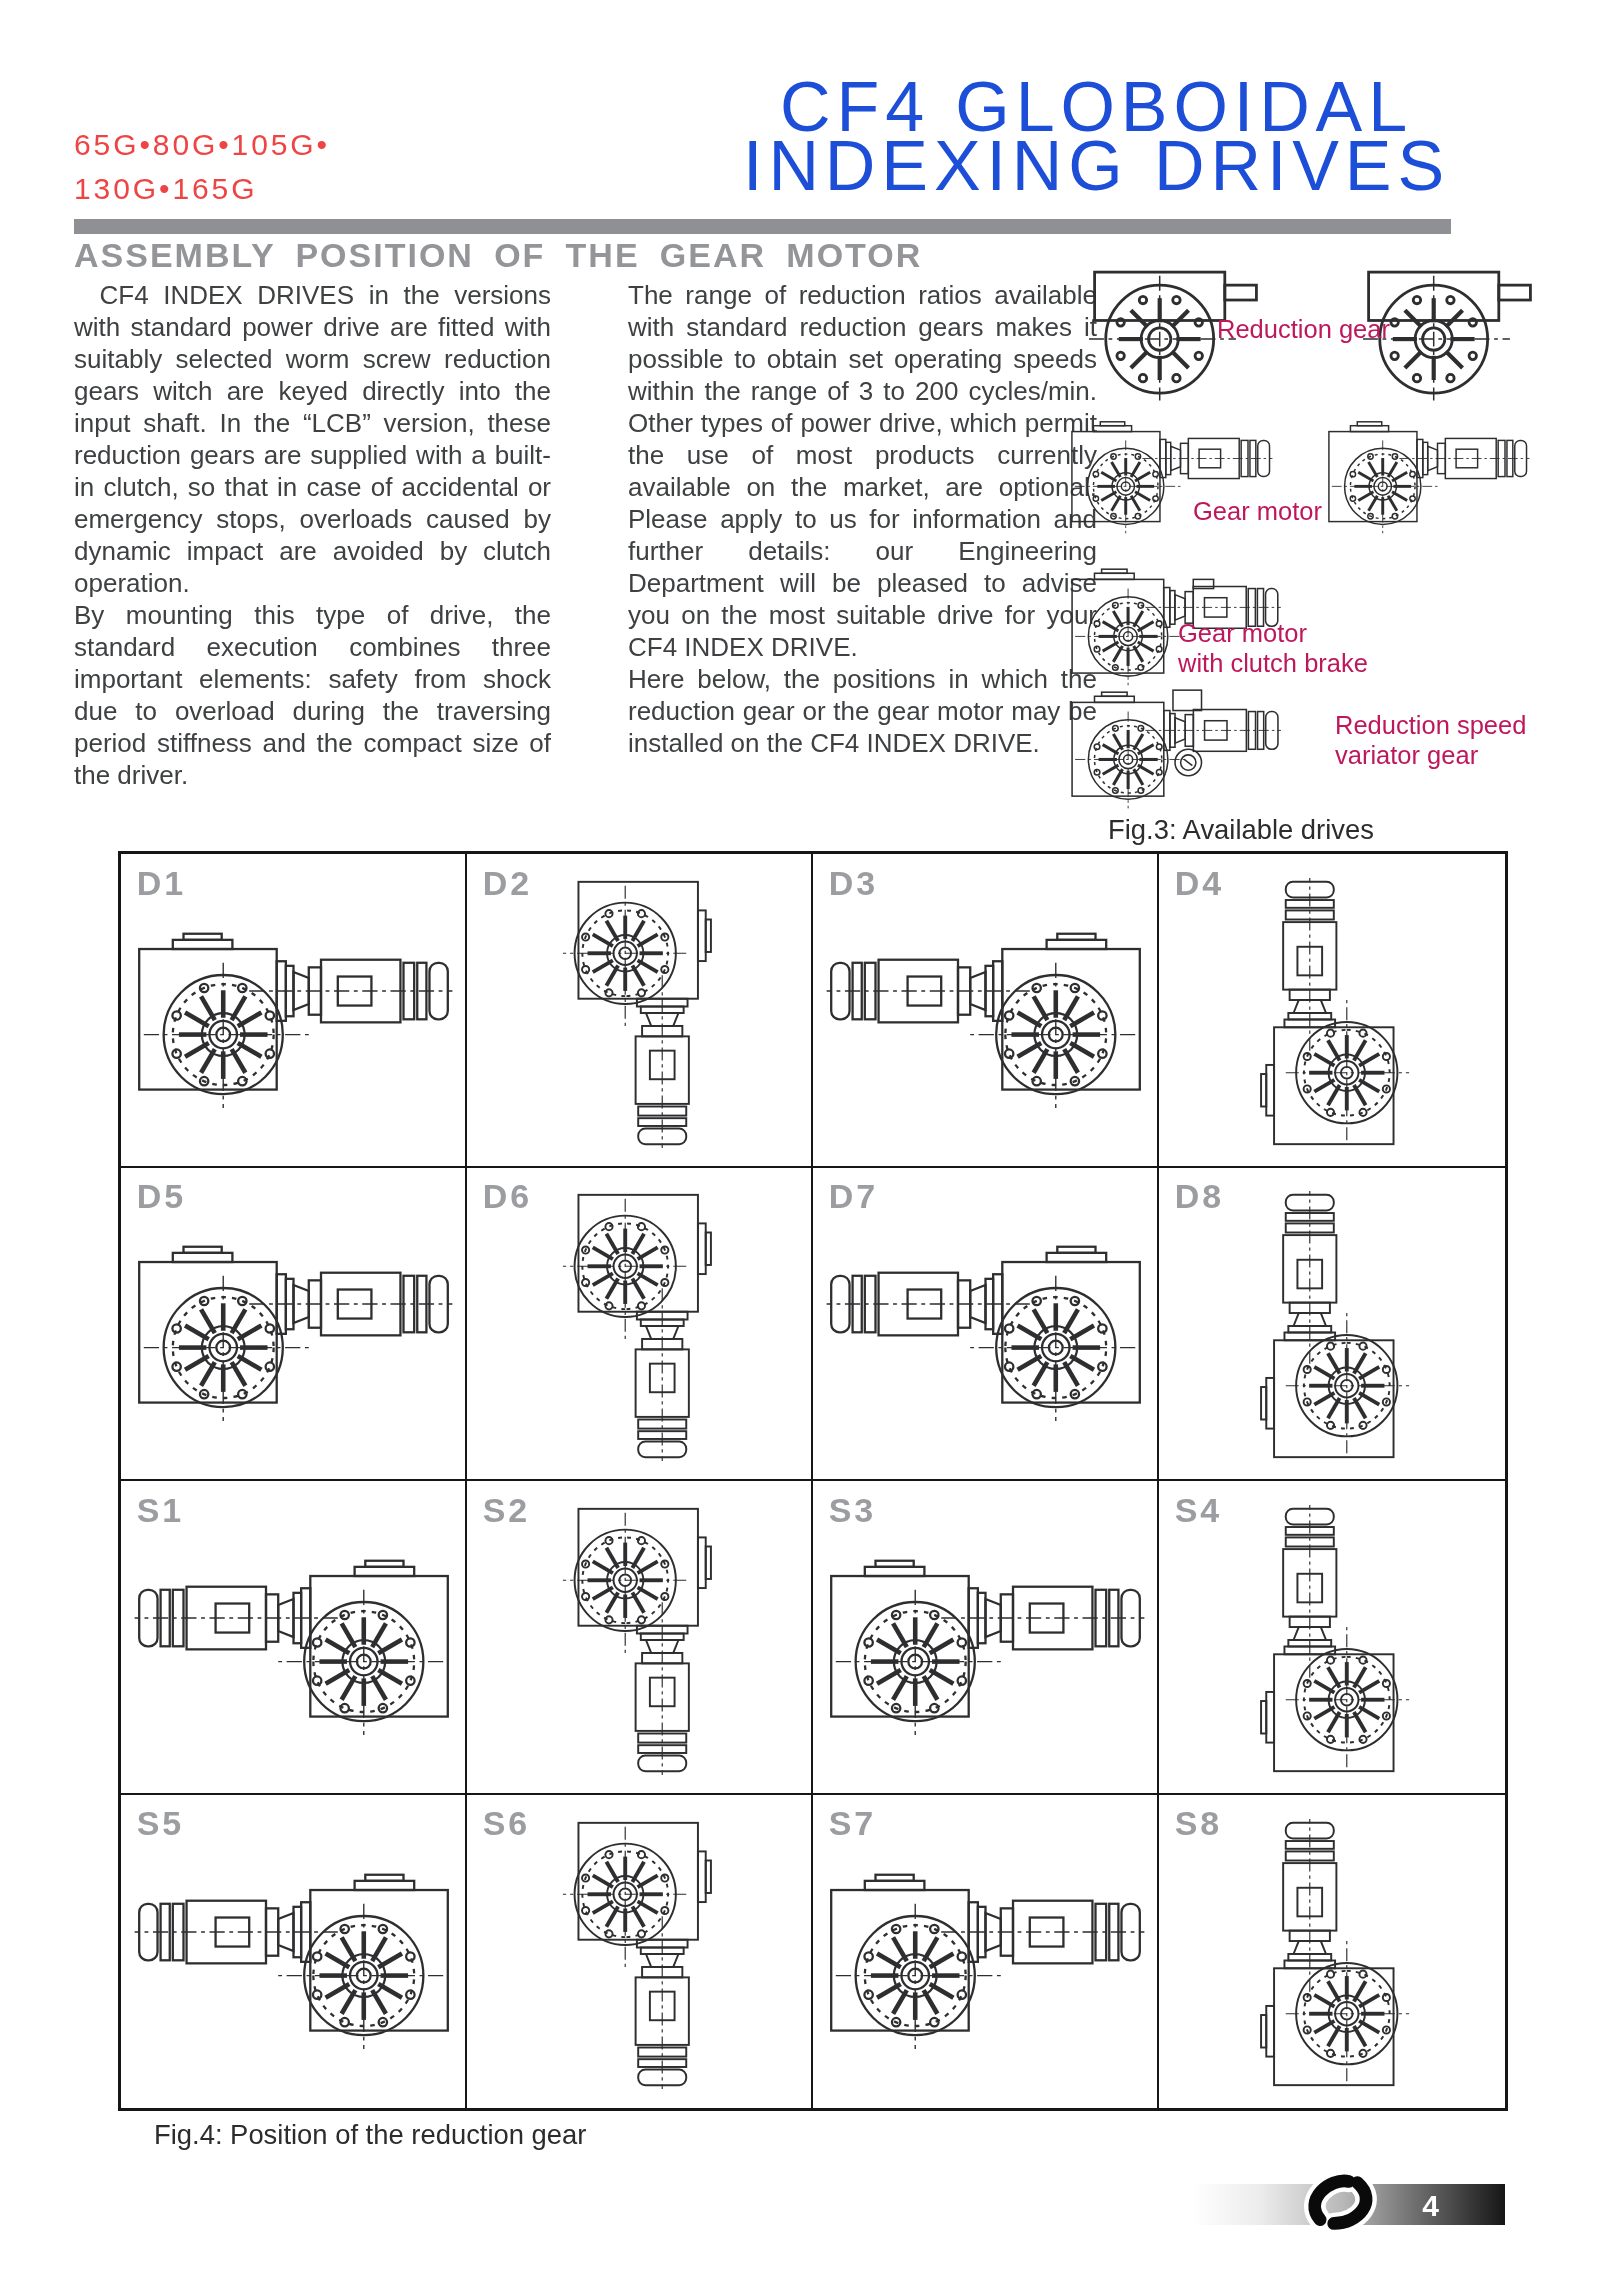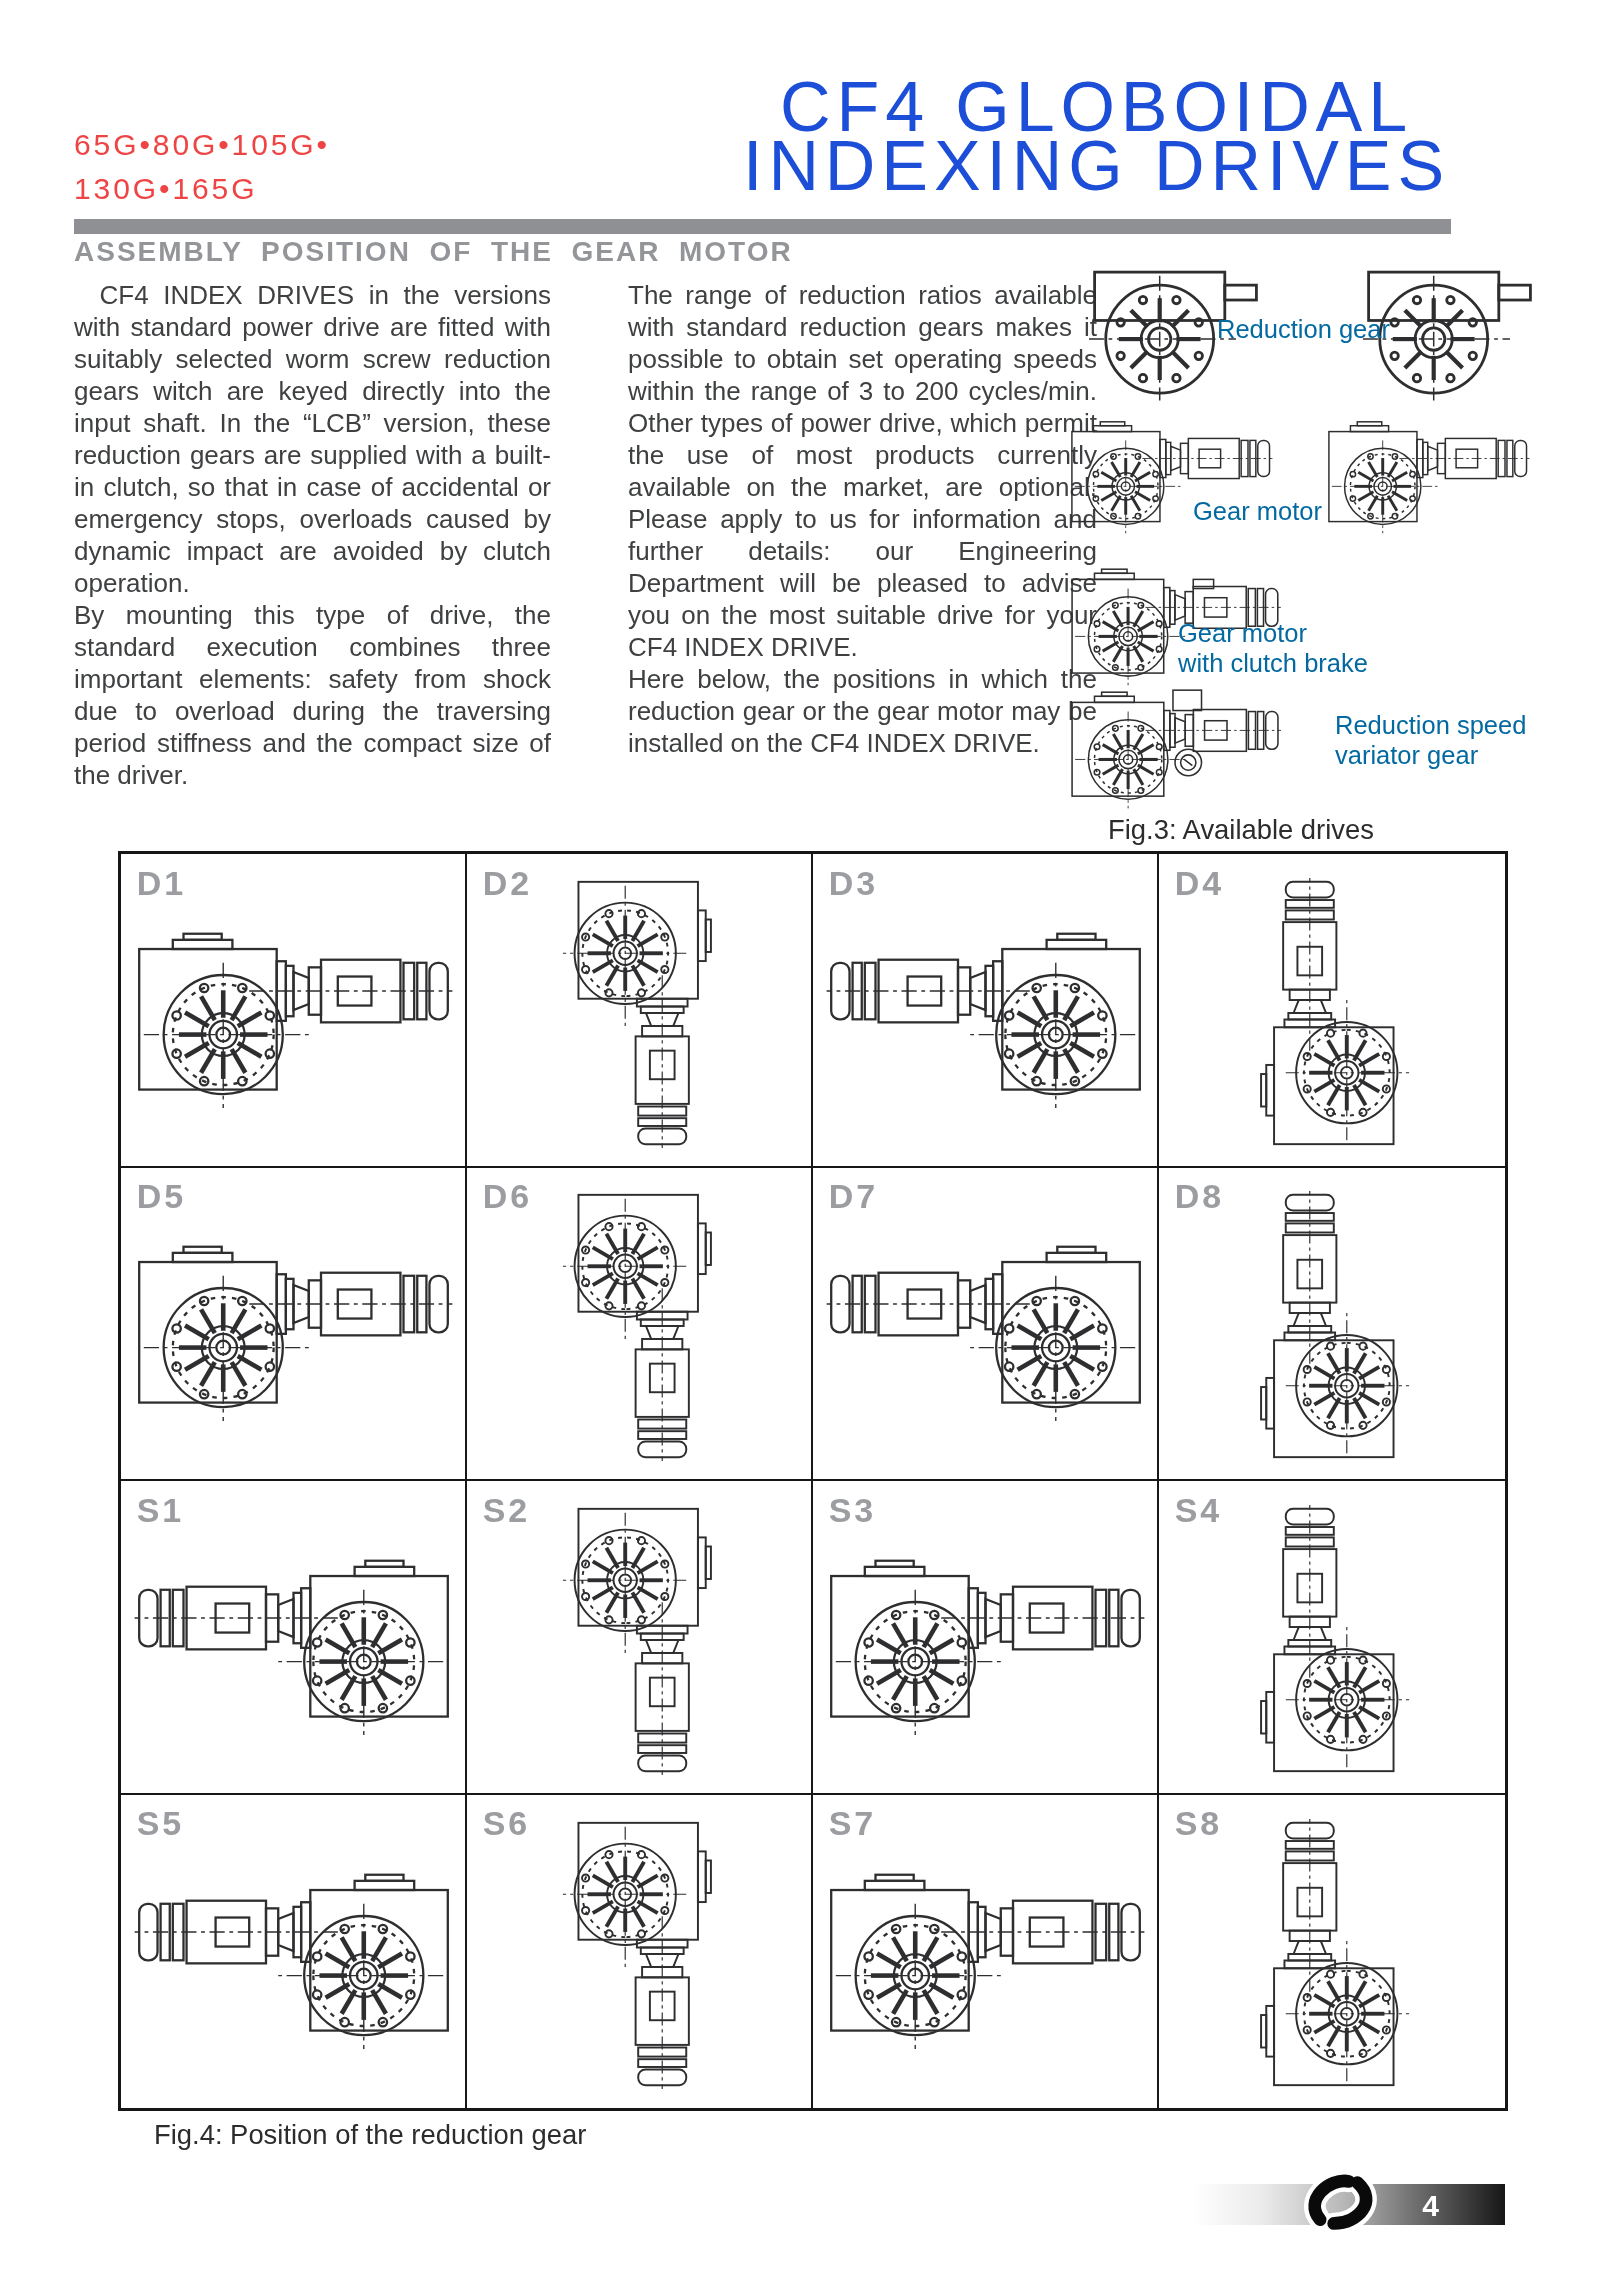--- a/index.html
+++ b/index.html
@@ -14,33 +14,33 @@
     letter-spacing:2.9px; color:#ef4444; font-weight:500;
   }
   .title{
     position:absolute; right:171px; top:78px; text-align:center;
     font-size:70px; line-height:59px; letter-spacing:5.9px; color:#1d4ed8; font-weight:400;
   }
   .header-bar{
     position:absolute; left:74px; top:219px; width:1377px; height:14.7px; background:#8e9093;
   }
   .section-heading{
-    position:absolute; left:74px; top:236px; font-size:28px; font-weight:bold;
+    position:absolute; left:74px; top:236px; font-size:34px; font-weight:bold;
     color:#939598; letter-spacing:2px; word-spacing:8.8px; white-space:nowrap;
   }
   
   .col{position:absolute; top:279px; font-size:26px; line-height:32px; text-align:justify; color:#3f4042;}
   .col p{margin:0;}
   .col-1{left:74px; width:477px;}
   .col-2{left:600px; width:469px;margin-left:28px;}
   .col-1 p.indent{text-indent:25.5px;}
   
   .fig3{position:absolute; left:1068px; top:253px; width:485px; height:603px;}
   .fig3 .drawing{position:absolute;}
-  .fig3 .lbl{position:absolute; font-size:25.5px; color:#0369a1; white-space:nowrap; line-height:30px;}
+  .fig3 .lbl{position:absolute; font-size:25.5px; color:#be185d; white-space:nowrap; line-height:30px;}
   .fig3-caption{position:absolute; left:1108px; top:814px; font-size:27.4px; color:#2c2c2e;}
   
   .grid{
     position:absolute; left:118px; top:851px; width:1390px; height:1260px;
     display:grid; grid-template-columns:repeat(4,1fr); grid-template-rows:repeat(4,1fr);
     border:3.9px solid #161616; box-sizing:border-box; background:#fff;
   }
   .cell{position:relative; border-right:2.9px solid #161616; border-bottom:2.9px solid #161616; box-sizing:border-box;}
   .cell:nth-child(4n){border-right:none;padding-left:48px;}
   .cell:nth-child(n+13){border-bottom:none;}

